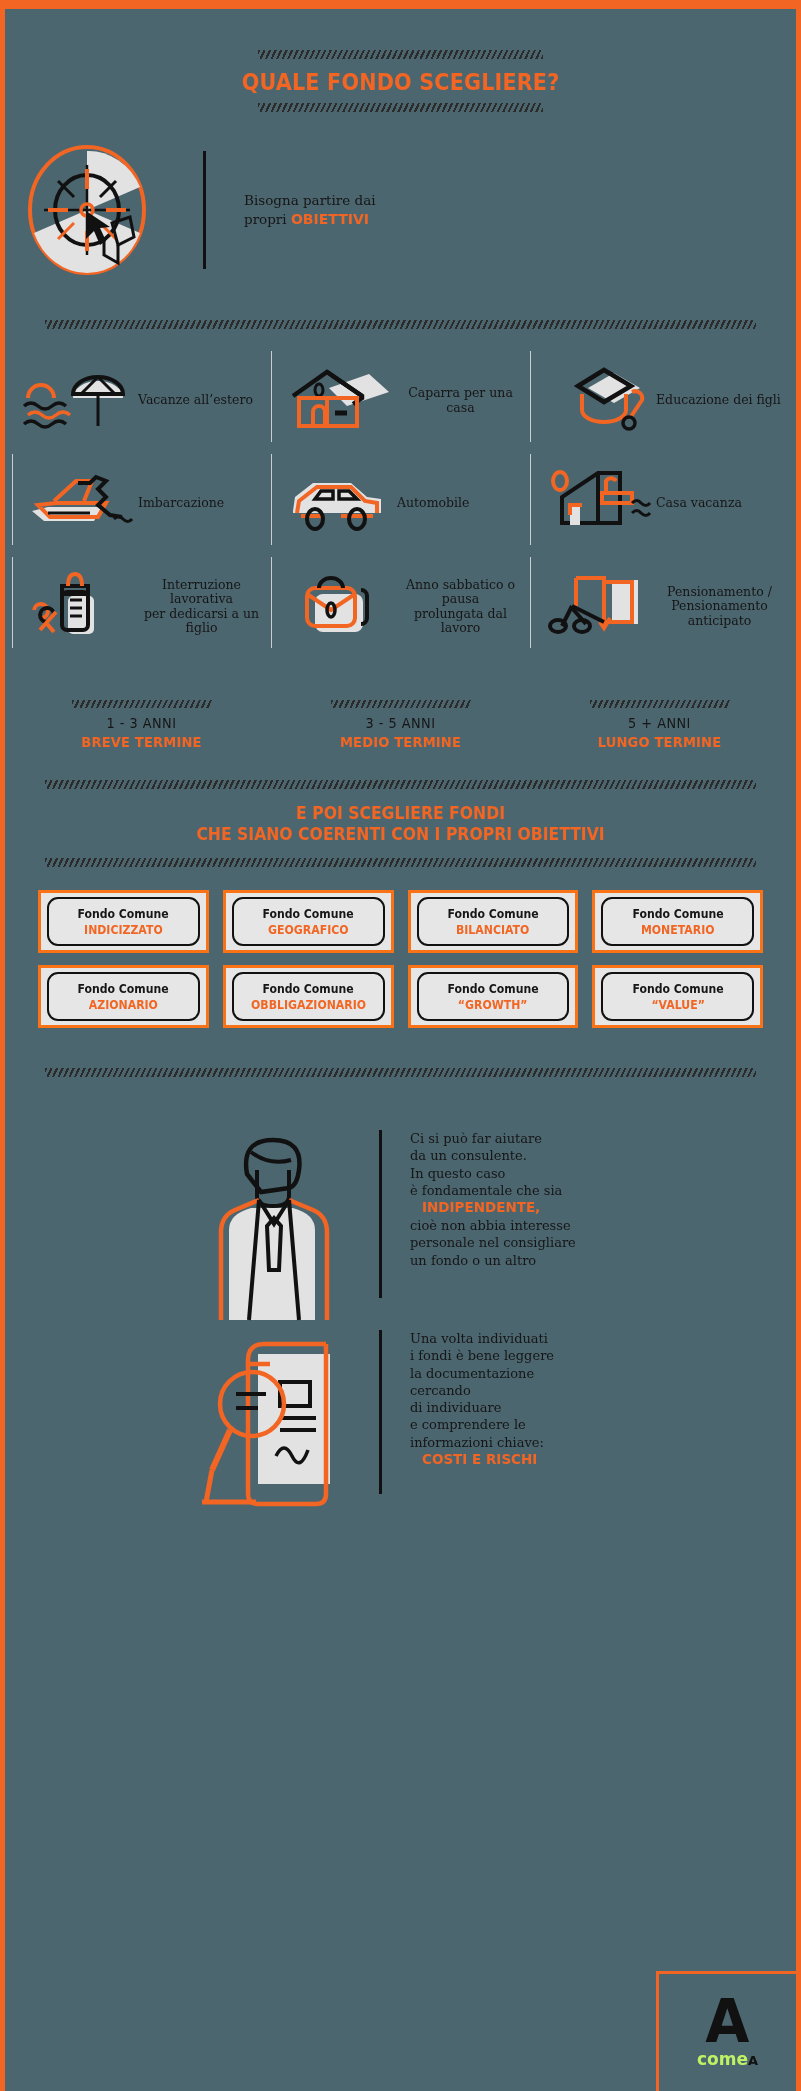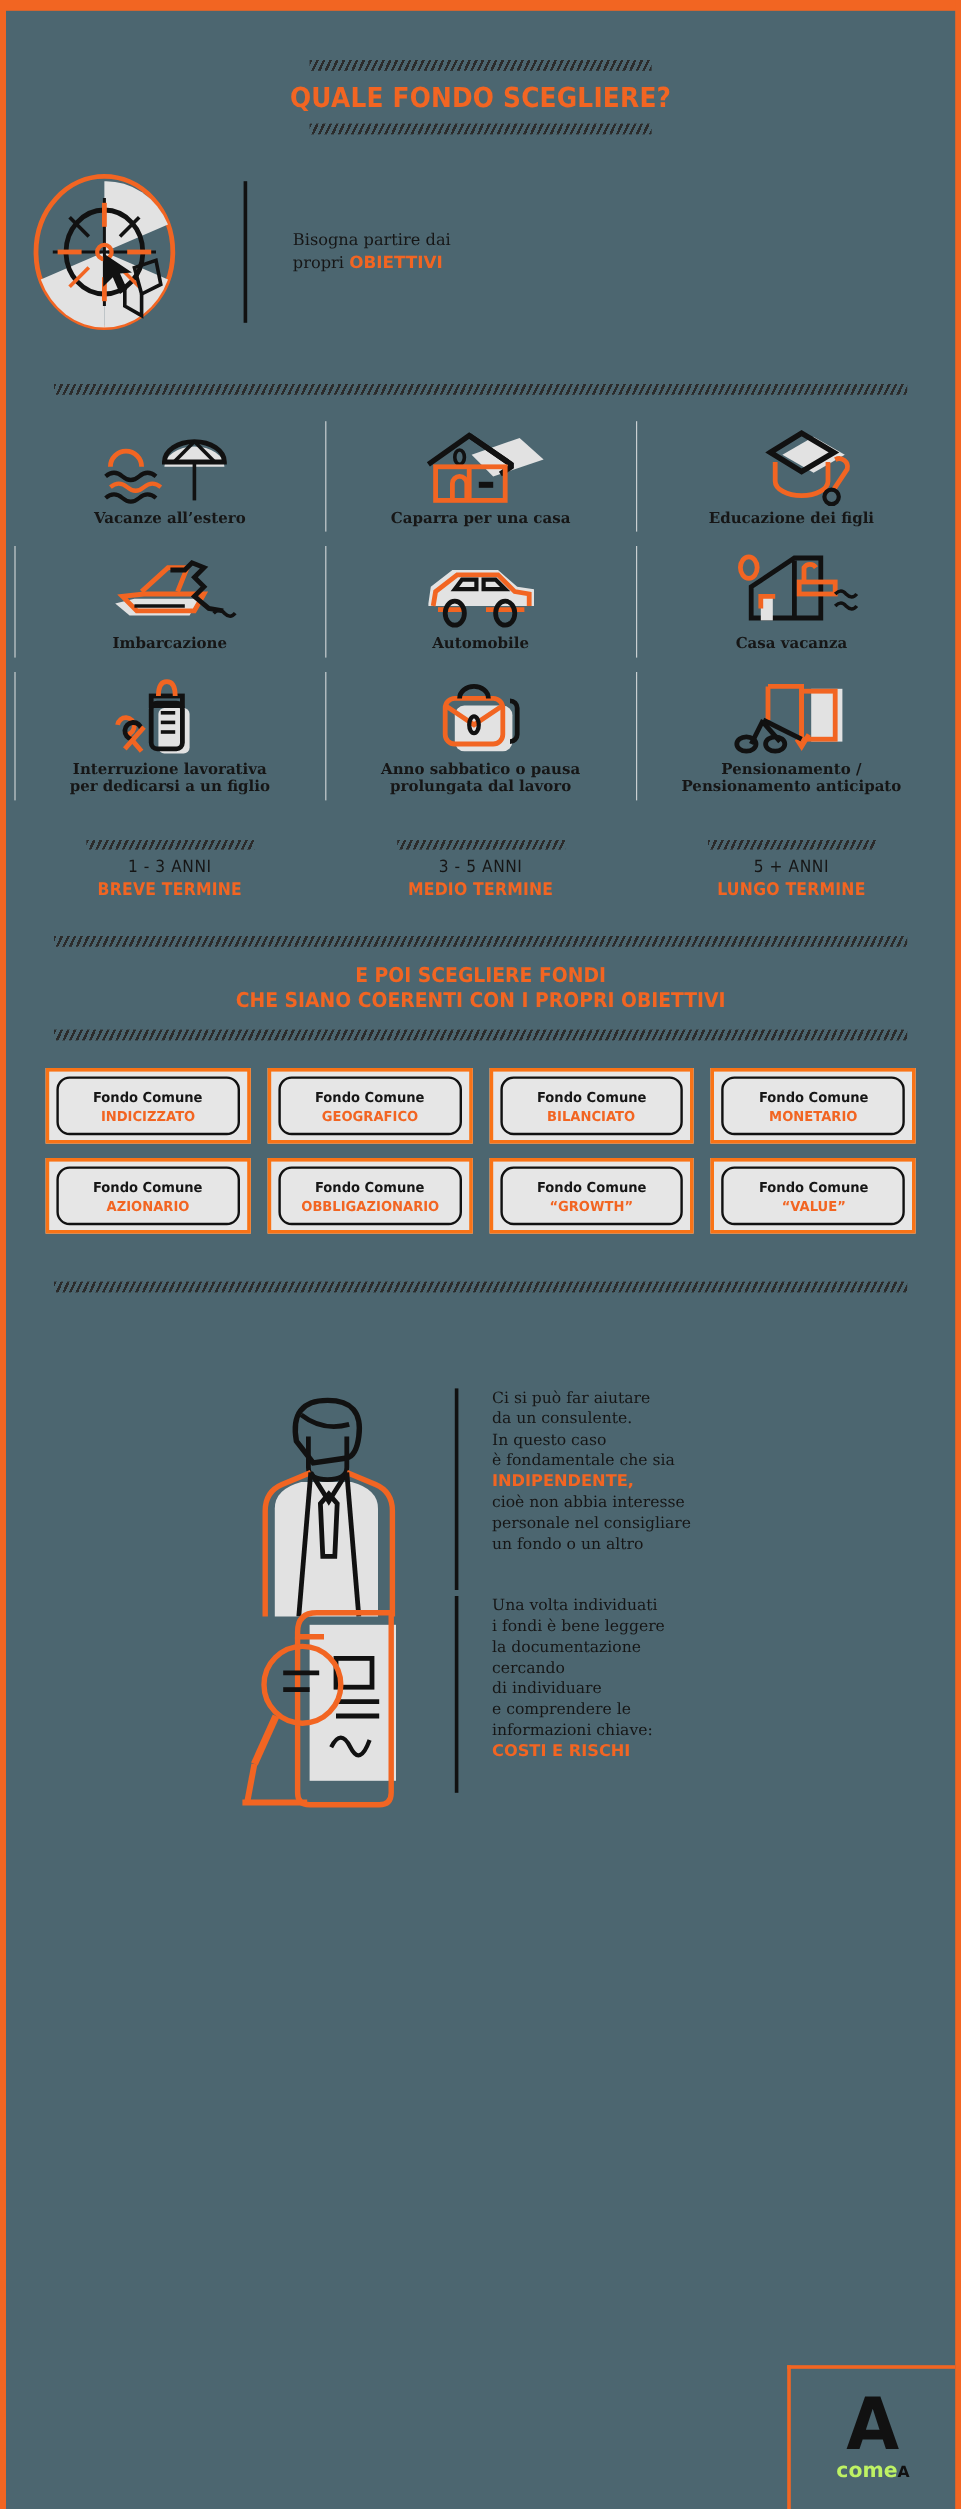--- a/index.html
+++ b/index.html
@@ -70,21 +70,21 @@
   
   .sep-wide { position: absolute; left: 45px; width: 711px; }
   .goals {
     position: absolute; left: 12px; top: 345px; width: 777px;
     display: grid; grid-template-columns: repeat(3, 1fr);
   }
   .goal-cell {
     position: relative; text-align: center;
     padding: 14px 6px 10px;
     min-height: 103px;
-    display: flex; flex-direction: column; align-items: center; justify-content: flex-start; font-weight: bold;
+    display: flex; flex-direction: row; align-items: center; justify-content: flex-start;
   }
   .goal-cell + .goal-cell::before {
     content: ""; position: absolute; left: 0; top: 6px; bottom: 6px;
     width: 1px; background: #c9cfd1;
   }
   .goal-icon { height: 62px; display: flex; align-items: center; justify-content: center; }
   .goal-label {
     color: #161616; font-size: 12.5px; line-height: 1.15;
     font-family: "DejaVu Serif", serif; margin-top: 4px;
   }
@@ -154,21 +154,21 @@
     display: flex; align-items: flex-start; justify-content: center;
   }
   .blk-art { width: 180px; display: flex; justify-content: center; }
   .blk-rule { width: 3px; background: #111; margin: 0 28px 0 18px; }
   .blk-text {
     color: #161616; font-size: 13px; line-height: 1.33;
     font-family: "DejaVu Serif", serif; width: 210px;
   }
   .blk-text .hl {
     color: #f26522; font-weight: bold;
-    font-family: "DejaVu Sans", sans-serif; font-size: 13.5px;
+    font-family: "DejaVu Sans", sans-serif; font-size: 13.5px; margin-left: 12px;
   }
 
   
   .logo-box {
     position: absolute; right: 5px; bottom: 0;
     width: 140px; height: 120px;
     border-left: 3px solid #f26522;
     border-top: 3px solid #f26522;
     display: flex; flex-direction: column;
     align-items: center; justify-content: center;
@@ -445,21 +445,21 @@
     </div>
     <div class="fund-card">
       <div class="inner"></div>
       <div class="fund-top">Fondo Comune</div>
       <div class="fund-bot">“VALUE”</div>
     </div>
   </div>
 
   <div class="hatch sep-wide" style="top:1068px"></div>
 
-  <div class="blk" style="top:1157px">
+  <div class="blk" style="top:1130px">
     <div class="blk-art">
       <svg viewBox="0 0 140 190" width="140" height="190">
         <path d="M28 190 L28 100 q0 -16 22 -22 L92 78 q22 6 22 22 L114 190 Z" fill="#e2e2e2"></path>
         <path d="M46 44 q-6 -34 26 -34 q30 0 26 30 q-2 16 -10 18 L60 62 Z" fill="none" stroke="#111" stroke-width="4.5"></path>
         <path d="M50 22 q18 14 40 8" fill="none" stroke="#111" stroke-width="4"></path>
         <path d="M56 40 L56 66 q0 10 16 10 q16 0 16 -10 L88 40" fill="none" stroke="#111" stroke-width="4"></path>
         <path d="M58 70 L34 80 q-14 6 -14 22 L20 190" fill="none" stroke="#f26522" stroke-width="4.5"></path>
         <path d="M88 70 L112 80 q14 6 14 22 L126 190" fill="none" stroke="#f26522" stroke-width="4.5"></path>
         <path d="M58 70 L73 94 L88 70" fill="none" stroke="#111" stroke-width="4"></path>
         <path d="M58 70 L48 190" fill="none" stroke="#111" stroke-width="4"></path>

